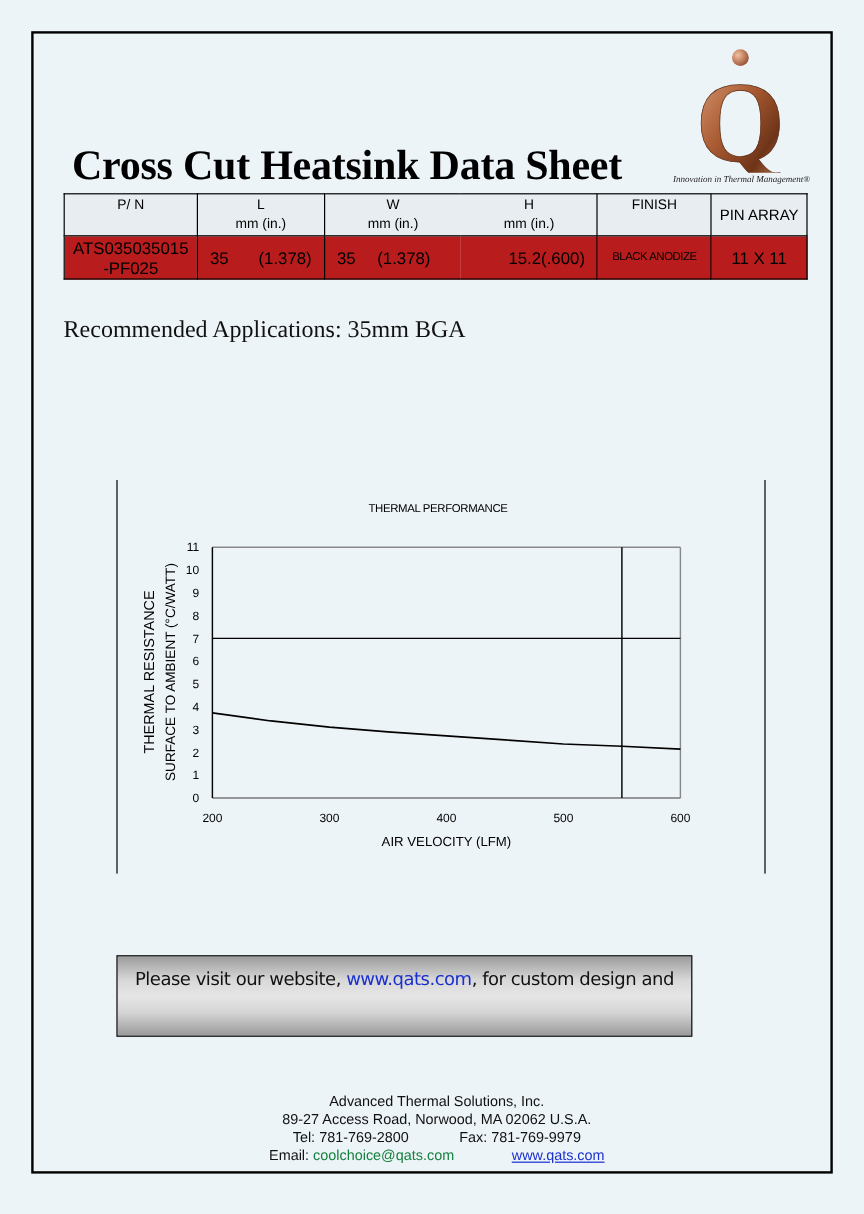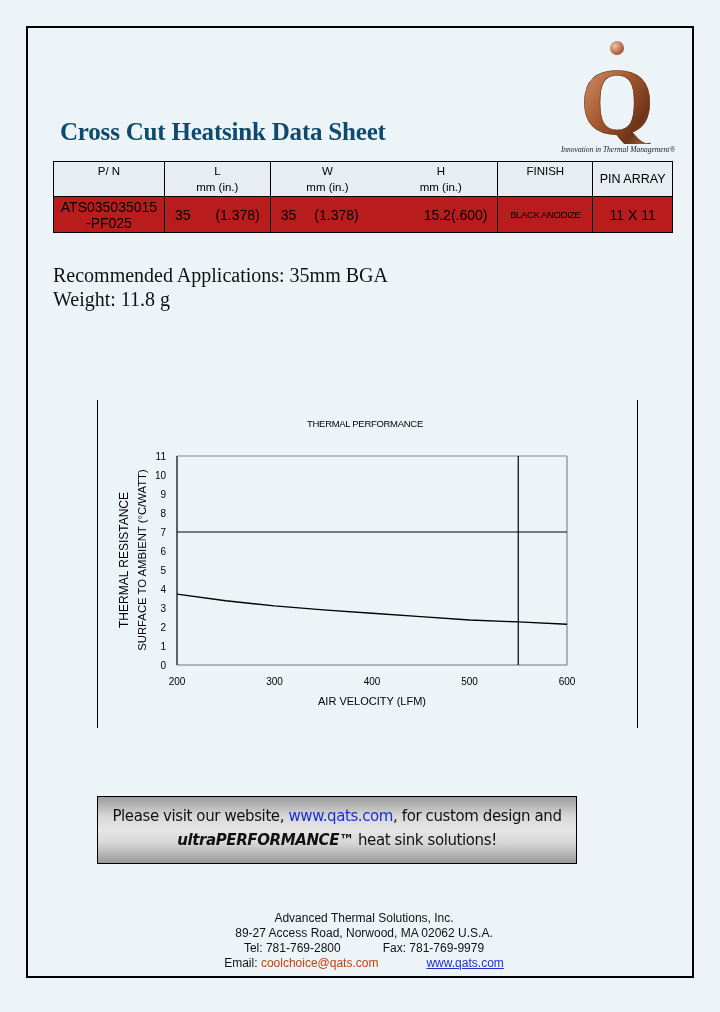--- a/index.html
+++ b/index.html
@@ -14,22 +14,22 @@
       border: 2px solid #000; box-sizing: content-box;
     }
     .logo { position: absolute; left: 560px; top: 34px; width: 120px; height: 110px; }
     .tagline {
       position: absolute; left: 548px; top: 145px; width: 140px;
       font-family: "Liberation Serif", serif; font-style: italic; font-size: 7.5px;
       color: #222; white-space: nowrap; text-align: center;
     }
     .title {
       position: absolute; left: 60px; top: 118px;
-      font-family: "Liberation Serif", serif; font-weight: bold; font-size: 25px;
-      color: #0c4a6e; white-space: nowrap; letter-spacing: -0.2px;
+      font-family: "Liberation Serif", serif; font-weight: bold; font-size: 35px;
+      color: #000000; white-space: nowrap; letter-spacing: -0.2px;
     }
     table.spec {
       position: absolute; left: 53px; top: 161px; width: 620px;
       border-collapse: collapse; font-family: "Liberation Sans", sans-serif;
     }
     table.spec td {
       border: 1px solid #000; text-align: center; vertical-align: middle; padding: 0;
     }
     table.spec tr.head td { height: 32px; background: #e7edf0; font-size: 11.5px; line-height: 15px; vertical-align: top; padding-top: 2px; }
     table.spec tr.head td.nosep-r { border-right: none; }
@@ -60,21 +60,21 @@
       text-align: center; font-family: "DejaVu Sans", sans-serif; font-size: 15px;
       line-height: 24px; padding-top: 7px; box-sizing: border-box; color: #111;
       letter-spacing: -0.4px;
     }
     .banner .link { color: #1a2fd0; }
     .banner .brand { font-weight: bold; font-style: italic; }
     .footer {
       position: absolute; left: 0; top: 911px; width: 728px; text-align: center;
       font-family: "Liberation Sans", sans-serif; font-size: 12px; line-height: 15px; color: #111;
     }
-    .footer .blue { color: #c2410c; }
+    .footer .blue { color: #15803d; }
     .footer .ul { color: #1a2fd0; text-decoration: underline; }
     .gap { display: inline-block; width: 42px; }
     .gap2 { display: inline-block; width: 48px; }
   </style>
 </head>
 <body>
 
 <div class="page-border"></div>
 
 <svg class="logo" viewBox="0 0 120 110">
@@ -136,21 +136,20 @@
           </div>
         </td>
     <td class="finish">BLACK ANODIZE</td>
     <td>11 X 11</td>
   </tr>
 </tbody>
   </table>
 
 <div class="info">
   <div>Recommended Applications: 35mm BGA</div>
-  <div>Weight: 11.8 g</div>
 </div>
 
 <div class="chart-frame-l"></div>
 <div class="chart-frame-r"></div>
 <svg class="chart" id="chart" viewBox="0 0 539 328">
     <text x="267" y="27" text-anchor="middle" font-size="9.5" letter-spacing="-0.3">THERMAL PERFORMANCE</text>
     <line x1="79" y1="56" x2="469" y2="56" stroke="#888" stroke-width="1.2"></line>
     <line x1="469" y1="56" x2="469" y2="265" stroke="#888" stroke-width="1.2"></line>
     <line x1="79" y1="265" x2="469" y2="265" stroke="#777" stroke-width="1.2"></line>
     <line x1="79" y1="56" x2="79" y2="265" stroke="#000" stroke-width="1.2"></line>
@@ -174,21 +173,20 @@
     <text x="371.5" y="285" text-anchor="middle" font-size="10">500</text>
     <text x="469" y="285" text-anchor="middle" font-size="10">600</text>
     <text x="274" y="305" text-anchor="middle" font-size="11">AIR VELOCITY (LFM)</text>
     <text x="0" y="0" text-anchor="middle" font-size="12" transform="translate(30,160) rotate(-90)">THERMAL RESISTANCE</text>
     <text x="0" y="0" text-anchor="middle" font-size="11.3" transform="translate(48,160) rotate(-90)">SURFACE TO AMBIENT (°C/WATT)</text>
     <polyline points="79.0,194.1 127.8,200.8 176.5,205.9 225.3,209.9 274.0,213.3 322.8,216.6 371.5,220.0 420.3,221.9 469.0,224.2" fill="none" stroke="#000" stroke-width="1.4"></polyline>
   </svg>
 
 <div class="banner">
   <div><span>Please visit our website, </span><span class="link">www.qats.com</span><span>, for custom design and</span></div>
-  <div><span class="brand">ultraPERFORMANCE™</span><span> heat sink solutions!</span></div>
 </div>
 
 <div class="footer">
   <div>Advanced Thermal Solutions, Inc.</div>
   <div>89-27 Access Road, Norwood, MA 02062 U.S.A.</div>
   <div><span>Tel:  </span><span>781-769-2800</span><span class="gap"></span><span>Fax: </span><span>781-769-9979</span></div>
   <div><span>Email: </span><span class="blue">coolchoice@qats.com</span><span class="gap2"></span><span class="ul">www.qats.com</span></div>
 </div>
 
 </body></html>

